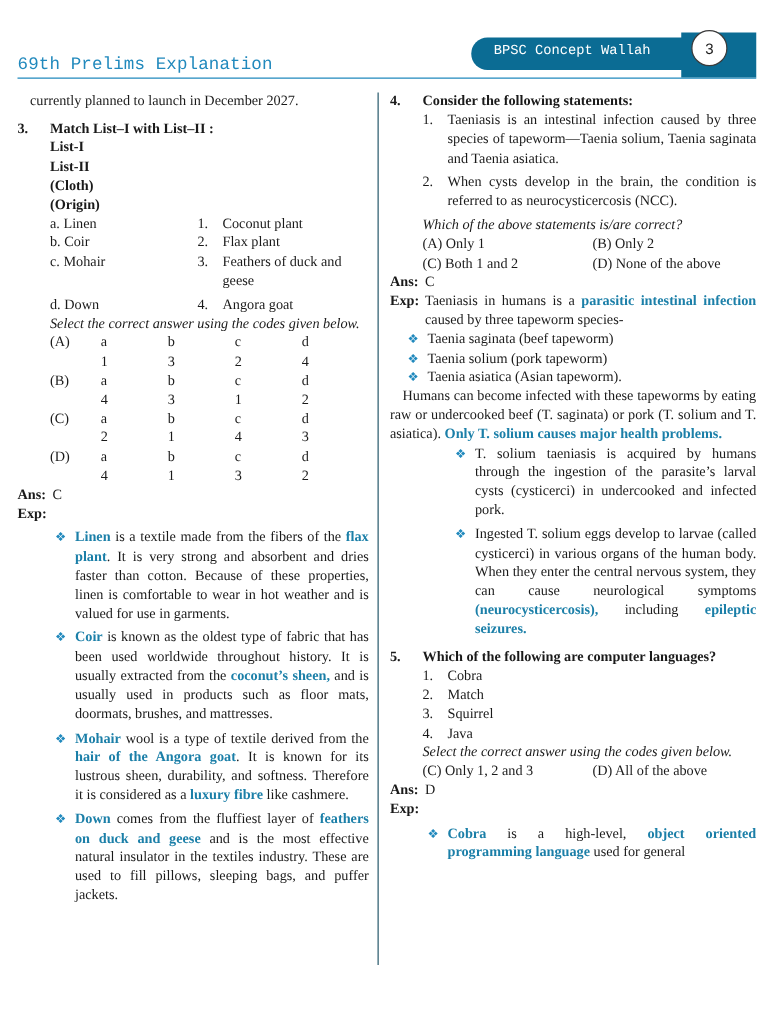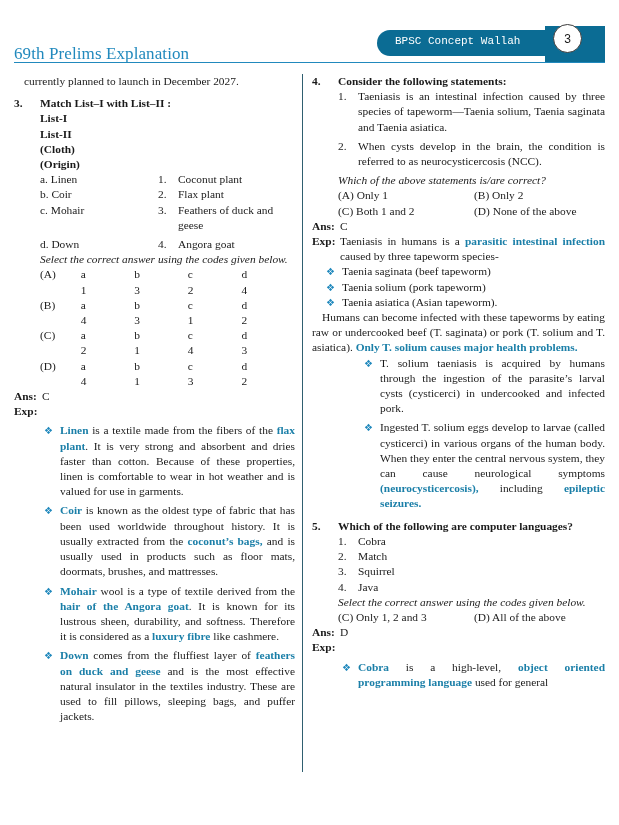--- a/index.html
+++ b/index.html
@@ -20,22 +20,22 @@
   .header {
     position: absolute;
     left: 0; top: 0;
     width: 619px;
     height: 70px;
   }
   .header-title {
     position: absolute;
     left: 14px;
     top: 44px;
-    font-family: Liberation Serif, serif;
-    font-size: 17px;
+    font-family: Liberation Mono, monospace;
+    font-size: 14px;
     color: #2189bd;
     letter-spacing: 0.1px;
     white-space: nowrap;
   }
   .header-rule {
     position: absolute;
     left: 14px;
     top: 62px;
     width: 591px;
     height: 1.4px;
@@ -360,21 +360,21 @@
   </div>
   <div class="sp-sm"></div>
 
   <div class="bl bl-ind-1">
     <div class="bl-mark">❖</div>
     <div class="bl-body"><span class="hl">Linen</span><span> is a textile made from the fibers of the </span><span class="hl">flax plant</span><span>. It is very strong and absorbent and dries faster than cotton. Because of these properties, linen is comfortable to wear in hot weather and is valued for use in garments.</span></div>
   </div>
   <div class="sp-sm"></div>
   <div class="bl bl-ind-1">
     <div class="bl-mark">❖</div>
-    <div class="bl-body"><span class="hl">Coir</span><span> is known as the oldest type of fabric that has been used worldwide throughout history. It is usually extracted from the </span><span class="hl">coconut’s bags,</span><span> and is usually used in products such as floor mats, doormats, brushes, and mattresses.</span></div>
+    <div class="bl-body"><span class="hl">Coir</span><span> is known as the oldest type of fabric that has been used worldwide throughout history. It is usually extracted from the </span><span class="hl">coconut’s sheen,</span><span> and is usually used in products such as floor mats, doormats, brushes, and mattresses.</span></div>
   </div>
   <div class="sp-sm"></div>
   <div class="bl bl-ind-1">
     <div class="bl-mark">❖</div>
     <div class="bl-body"><span class="hl">Mohair</span><span> wool is a type of textile derived from the </span><span class="hl">hair of the Angora goat</span><span>. It is known for its lustrous sheen, durability, and softness. Therefore it is considered as a </span><span class="hl">luxury fibre</span><span> like cashmere.</span></div>
   </div>
   <div class="sp-sm"></div>
   <div class="bl bl-ind-1">
     <div class="bl-mark">❖</div>
     <div class="bl-body"><span class="hl">Down</span><span> comes from the fluffiest layer of </span><span class="hl">feathers on duck and geese</span><span> and is the most effective natural insulator in the textiles industry. These are used to fill pillows, sleeping bags, and puffer jackets.</span></div>

